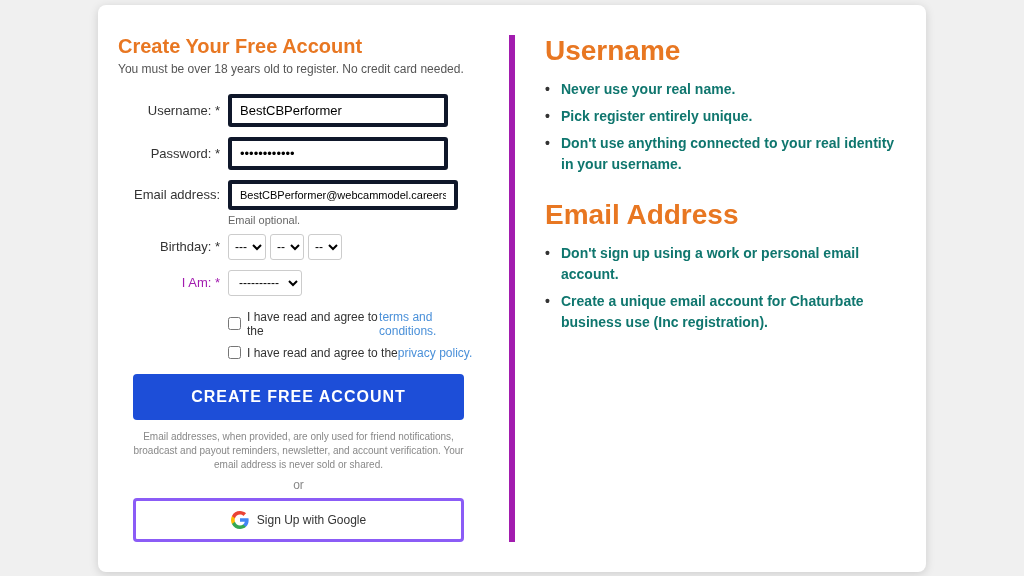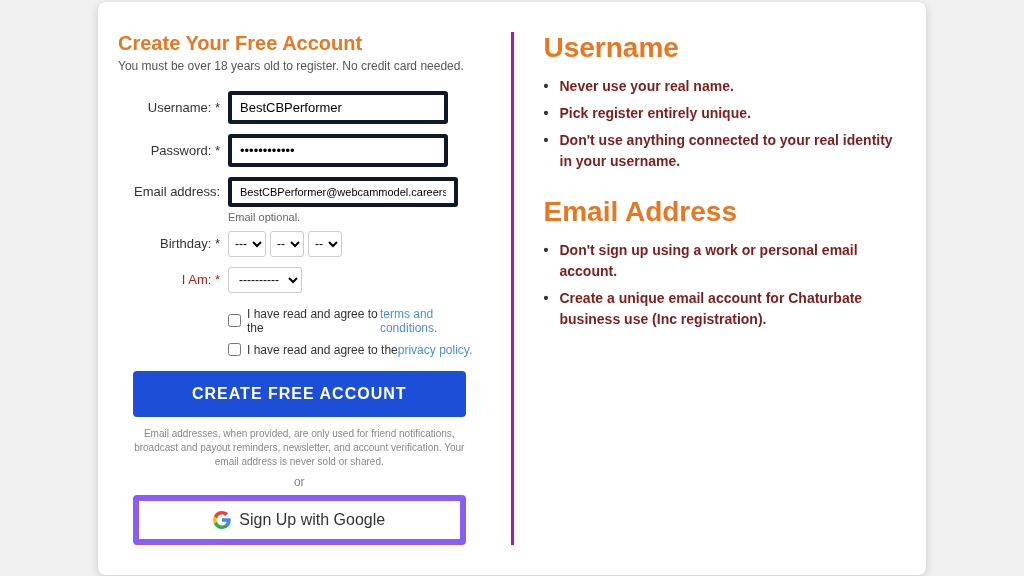--- a/index.html
+++ b/index.html
@@ -22,21 +22,21 @@
       padding: 30px 20px;
       gap: 30px;
     }
     .left-panel {
       flex: 1;
       max-width: 480px;
     }
     .right-panel {
       flex: 1;
       padding-left: 30px;
-      border-left: 3px solid #a21caf;
+      border-left: 6px solid #a21caf;
     }
     .form-title {
       color: #e87722;
       font-size: 20px;
       font-weight: bold;
       margin-bottom: 4px;
     }
     .form-subtitle {
       font-size: 12px;
       color: #555;
@@ -94,21 +94,21 @@
       font-size: 12px;
       background: #fff;
     }
     .i-am-row {
       display: flex;
       align-items: center;
       margin-bottom: 14px;
     }
     .i-am-label {
       font-size: 13px;
-      color: #b91c1c;
+      color: #a21caf;
       width: 110px;
       text-align: right;
       padding-right: 8px;
       flex-shrink: 0;
     }
     .i-am-select {
       border: 1px solid #ccc;
       border-radius: 3px;
       padding: 4px 6px;
       font-size: 12px;
@@ -156,26 +156,26 @@
       text-align: center;
       font-size: 12px;
       color: #888;
       margin: 6px 0;
     }
     .google-btn {
       display: flex;
       align-items: center;
       justify-content: center;
       gap: 8px;
-      border: 6px solid #8b5cf6;
+      border: 3px solid #8b5cf6;
       border-radius: 4px;
       padding: 10px 20px;
       background: #fff;
       cursor: pointer;
-      font-size: 16px;
+      font-size: 12px;
       color: #333;
       margin: 0 15px;
       width: calc(100% - 30px);
     }
     .google-icon {
       width: 18px;
       height: 18px;
     }
 
     
@@ -185,21 +185,21 @@
       font-weight: bold;
       margin-bottom: 12px;
     }
     .right-section-list {
       list-style: none;
       margin-bottom: 24px;
     }
     .right-section-list li {
       font-size: 14px;
       font-weight: bold;
-      color: #7f1d1d;
+      color: #0f766e;
       margin-bottom: 6px;
       padding-left: 16px;
       position: relative;
       line-height: 1.5;
     }
     .right-section-list li::before {
       content: "•";
       position: absolute;
       left: 0;
       color: #333;

